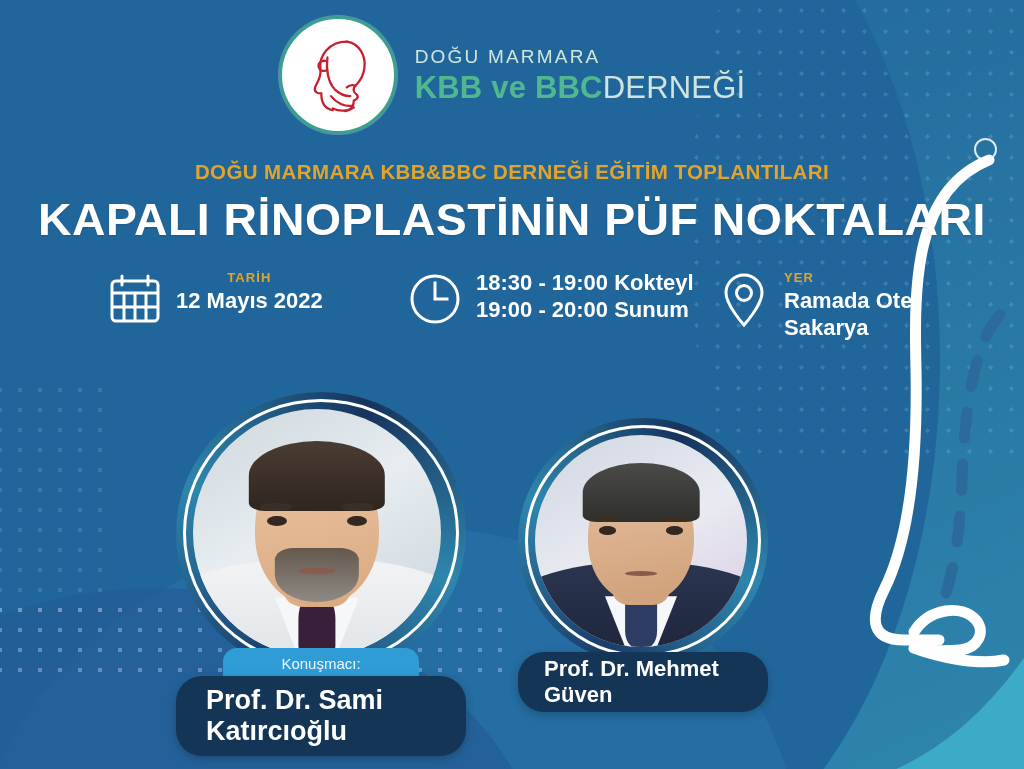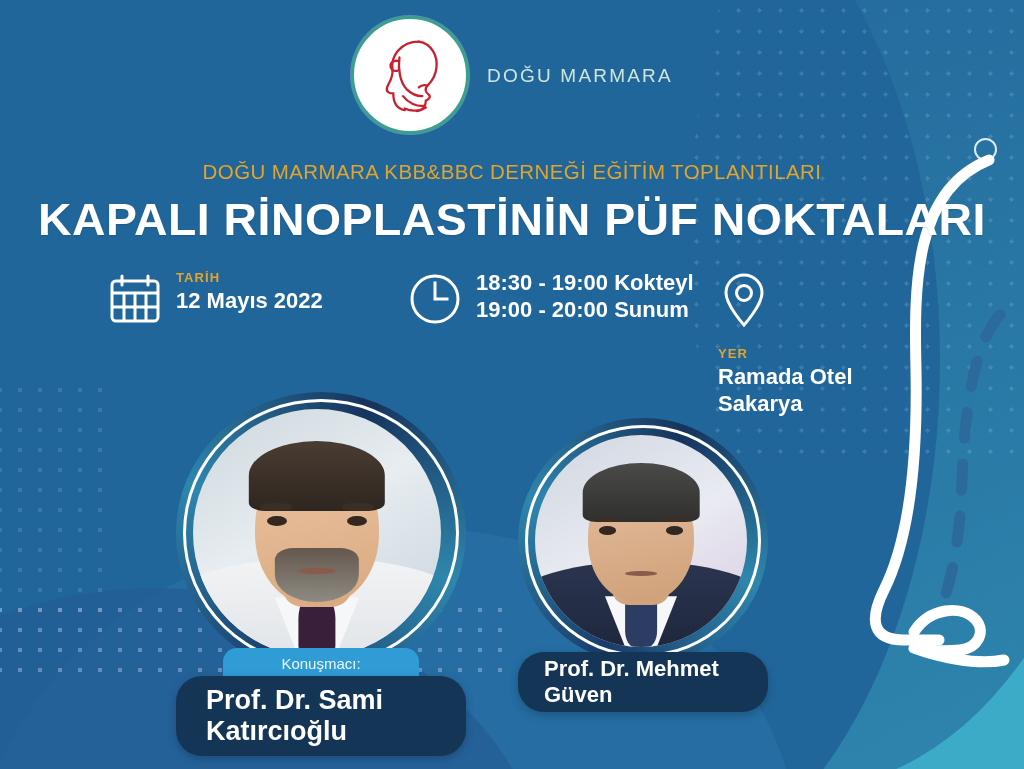--- a/index.html
+++ b/index.html
@@ -71,35 +71,35 @@
   }
   .logo-text{line-height:1;}
   .logo-top{font-size:19px;letter-spacing:2.2px;color:#cfe6df;font-weight:400;}
   .logo-bot{font-size:31px;letter-spacing:.2px;font-weight:700;margin-top:6px;}
   .lb-green{color:#4fb88f;}
   .lb-light{color:#cfe4dc;font-weight:400;}
 
   
   .subtitle{
     position:absolute;left:0;right:0;top:160px;text-align:center;
-    color:#E2A42A;font-size:20.5px;font-weight:400;letter-spacing:.4px;
+    color:#E2A42A;font-size:20.5px;font-weight:700;letter-spacing:.4px;
   }
   .title{
     position:absolute;left:0;right:0;top:194px;text-align:center;
     color:#ffffff;font-size:45px;font-weight:700;letter-spacing:.5px;
     transform:scaleX(1.03);
     text-shadow:0 1px 2px rgba(0,0,0,.15);
   }
 
   
   .info-row{position:absolute;left:108px;top:270px;width:830px;display:flex;gap:0;}
   .info-item{display:flex;align-items:flex-start;gap:14px;}
-  .i-date{width:300px;}
+  .i-date{width:300px;text-align:center;}
   .i-time{width:310px;}
-  .i-place{width:220px;flex-direction:column;}
+  .i-place{width:220px;}
   .info-icon{flex:none;margin-top:2px;}
   .info-kicker{color:#E2A42A;font-size:13px;font-weight:700;letter-spacing:1.1px;margin-bottom:3px;}
   .info-line{color:#fff;font-size:22px;font-weight:700;line-height:1.22;}
 
   
   .person{position:absolute;}
   .p1{left:176px;top:392px;width:290px;}
   .p2{left:518px;top:418px;width:250px;}
   .ring-outer{
     position:relative;border-radius:50%;
@@ -186,20 +186,21 @@
           <path d="M36 34 C31 33 27 36 28 41 C29 45 33 46 36 45"></path>
           <path d="M38 30 C36 44 39 58 46 66 C52 72 58 74 64 74"></path>
           <path d="M42 74 C48 82 58 86 66 85"></path>
           <path d="M44 88 C52 92 62 91 68 87"></path>
           <path d="M70 62 C66 61 62 62 60 64"></path>
         </g>
       </svg>
     </div>
     <div class="logo-text">
       <div class="logo-top">DOĞU MARMARA</div>
+      <div class="logo-bot"><span class="lb-green">KBB ve BBC</span><span class="lb-light">DERNEĞİ</span></div>
     </div>
   </div>
 
   <div class="subtitle">DOĞU MARMARA KBB&amp;BBC DERNEĞİ EĞİTİM TOPLANTILARI</div>
   <div class="title">KAPALI RİNOPLASTİNİN PÜF NOKTALARI</div>
 
   <div class="info-row">
 
     <div class="info-item i-date">
       <span class="info-icon">

